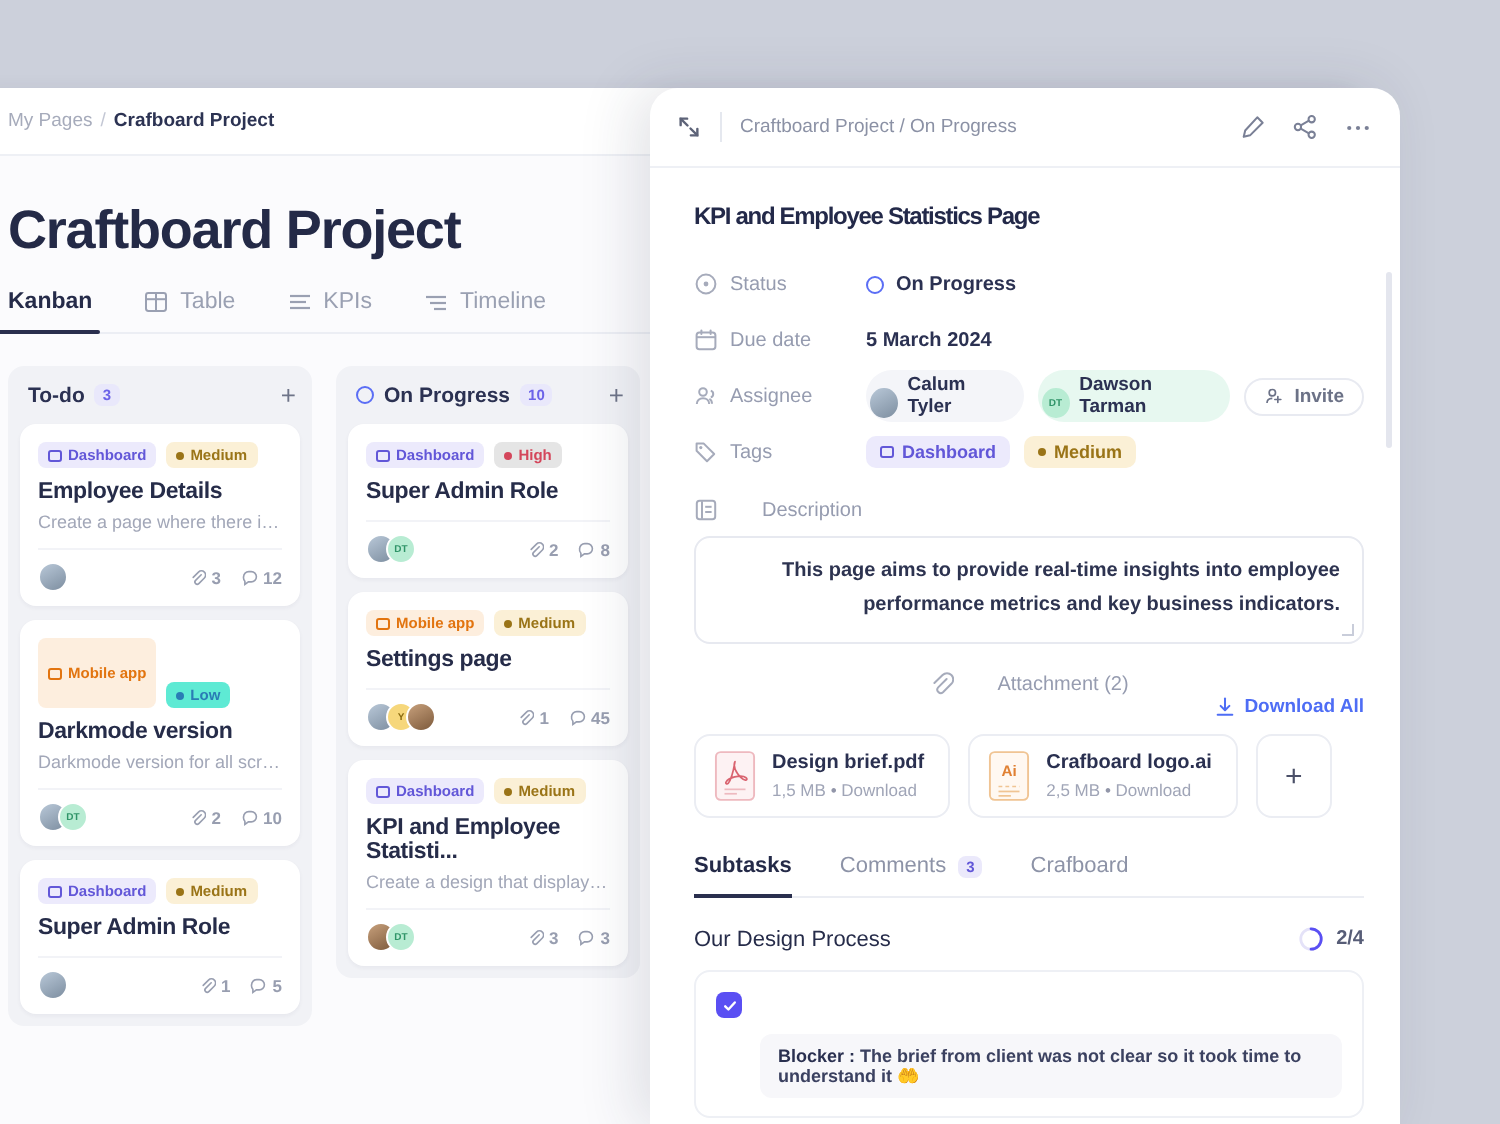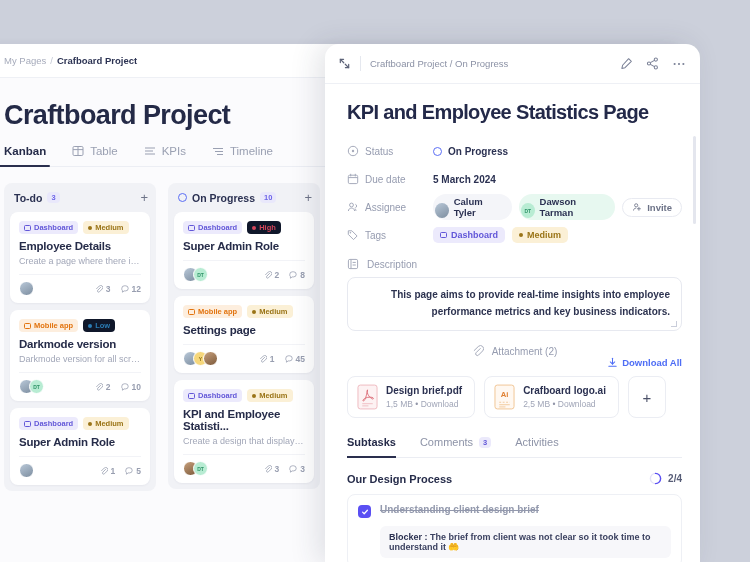--- a/index.html
+++ b/index.html
@@ -86,22 +86,22 @@
   }
   .ktags { display: flex; gap: 5px; margin-bottom: 6px; }
   .ktag {
     font-size: 7.5px; font-weight: 700; border-radius: 4px;
     padding: 2px 5px; display: flex; align-items: center; gap: 3px;
     white-space: nowrap;
   }
   .tag-dashboard { background: #eceafc; color: #6257d8; }
   .tag-mobile { background: #fdeede; color: #e2740f; }
   .tag-medium { background: #fbf0d6; color: #9a7417; }
-  .tag-high { background: #0f172a; color: #d4465b; }
-  .tag-low { background: #0f172a; color: #2a7cb5; }
+  .tag-high { background: #e5e5e5; color: #d4465b; }
+  .tag-low { background: #5eead4; color: #2a7cb5; margin-top: 22px; }
   .dot { width: 4px; height: 4px; border-radius: 50%; background: currentColor; flex:none;}
   .tag-sq { width: 7px; height: 6px; border: 1.2px solid currentColor; border-radius: 1.5px; flex:none; }
   .kcard-title { font-size: 11.5px; font-weight: 700; color: #262c49; letter-spacing: -.2px; }
   .kcard-desc {
     font-size: 9px; color: #a2a7b8; margin-top: 4px;
     white-space: nowrap; overflow: hidden; text-overflow: ellipsis;
   }
   .kcard-foot {
     display: flex; align-items: center; margin-top: 8px;
     border-top: 1px solid #f2f3f7; padding-top: 6px;
@@ -143,21 +143,21 @@
   .head-div { width: 1px; height: 15px; background: #e5e8ef; }
   .head-crumb { font-size: 9.5px; color: #8b91a5; white-space: nowrap; }
   .head-actions { margin-left: auto; display: flex; gap: 13px; align-items: center; color: #7a8096; }
   .head-actions svg { display: block; }
 
   .modal-scroll {
     flex: 1; overflow: hidden; position: relative;
     padding: 0 18px 0 22px;
   }
   .detail-title {
-    font-size: 20px; font-weight: 700; color: #232949;
+    font-size: 12px; font-weight: 700; color: #232949;
     letter-spacing: -.65px; padding: 17px 0 14px 0;
   }
 
   .prow { display: flex; align-items: center; min-height: 26px; margin-bottom: 2px; }
   .plabel {
     width: 86px; flex: none; display: flex; align-items: center; gap: 6px;
     font-size: 10px; color: #969cb0;
   }
   .plabel svg { display:block; flex:none; }
   .pvalue { display: flex; align-items: center; gap: 7px; font-size: 10px; color: #2b3152; font-weight: 700; }
@@ -174,21 +174,21 @@
     display: flex; align-items: center; gap: 5px;
     border: 1px solid #e8eaf1; border-radius: 20px;
     padding: 3px 9px; font-size: 9.5px; color: #6c7287; font-weight: 600;
   }
   .ptag {
     font-size: 9px; font-weight: 700; border-radius: 5px;
     padding: 3px 7px; display: flex; align-items: center; gap: 4px;
   }
 
   .sec-label {
-    display: flex; align-items: center; gap: 8px;
+    display: flex; align-items: center; gap: 22px;
     font-size: 10px; color: #969cb0; margin: 10px 0 7px 0;
   }
   .desc-box {
     border: 1px solid #e7e9f0; border-radius: 8px;
     padding: 9px 11px 10px 11px;
     font-size: 10px; line-height: 1.65; color: #2d3350; font-weight: 600;
     position: relative;
     text-align: right;
   }
   .desc-grip {
@@ -231,21 +231,21 @@
   .dtab.active::after {
     content: ""; position: absolute; left: 0; right: 0; bottom: -1px;
     height: 2px; background: #2a2f4e;
   }
   .cbadge {
     font-size: 7.5px; font-weight: 700; color: #6257d8;
     background: #ebe9fb; border-radius: 4px; padding: 1px 4px;
   }
 
   .sub-head { display: flex; align-items: center; margin: 14px 0 9px 0; }
-  .sub-group { font-size: 11px; font-weight: 700; color: #262c4a; }
+  .sub-group { font-size: 11px; font-weight: 400; color: #262c4a; }
   .sub-prog { margin-left: auto; display: flex; align-items: center; gap: 6px; font-size: 10px; color: #575d77; font-weight: 600; }
 
   .subtask {
     border: 1px solid #eef0f5; border-radius: 8px;
     padding: 9px 10px; margin-bottom: 8px;
   }
   .st-top { display: flex; align-items: flex-start; gap: 9px; }
   .st-check {
     width: 13px; height: 13px; border-radius: 4px; flex: none;
     background: #5a4ff3; display: flex; align-items: center; justify-content: center;
@@ -731,21 +731,21 @@
 
       <div class="tabs-row">
         <div class="dtab active">
           <span>Subtasks</span>
         </div>
         <div class="dtab">
           <span>Comments</span>
           <span class="cbadge">3</span>
         </div>
         <div class="dtab">
-          <span>Activities</span>
+          <span>Crafboard</span>
         </div>
       </div>
 
       <div class="sub-head">
         <span class="sub-group">Our Design Process</span>
         <span class="sub-prog">
           <svg width="13" height="13" viewBox="0 0 16 16">
             <circle cx="8" cy="8" r="6.3" fill="none" stroke="#e4e2f8" stroke-width="1.7"></circle>
             <path d="M8 1.7a6.3 6.3 0 010 12.6" fill="none" stroke="#5a4ff3" stroke-width="1.7" stroke-linecap="round"></path>
           </svg>
@@ -753,21 +753,20 @@
         </span>
       </div>
 
       <div class="subtask">
         <div class="st-top">
           <span class="st-check">
             <svg width="8" height="8" viewBox="0 0 10 10">
                 <path d="M2 5.2l2 2 4-4.4" fill="none" stroke="#fff" stroke-width="1.5" stroke-linecap="round" stroke-linejoin="round"></path>
               </svg>
           </span>
-          <span class="st-text">Understanding client design brief</span>
         </div>
         <div class="st-note">
           <b>Blocker :</b>
           <span>The brief from client was not clear so it took time to understand it 🤲</span>
         </div>
       </div>
 
     </div>
   </div>
 

